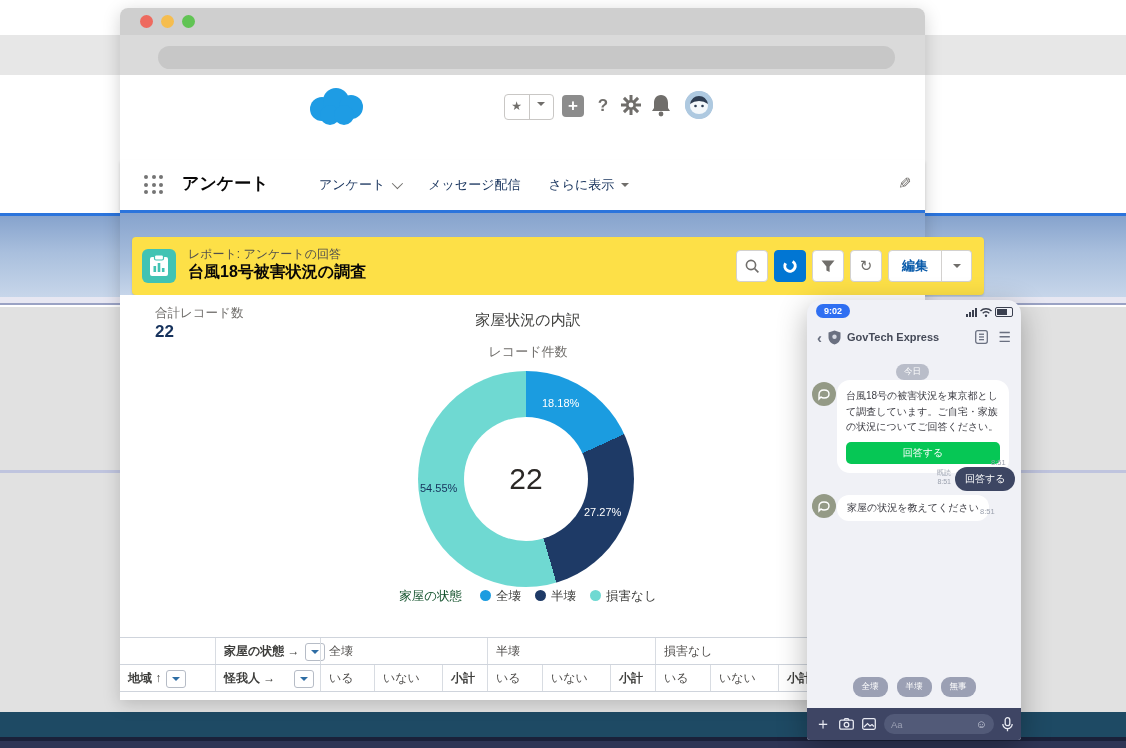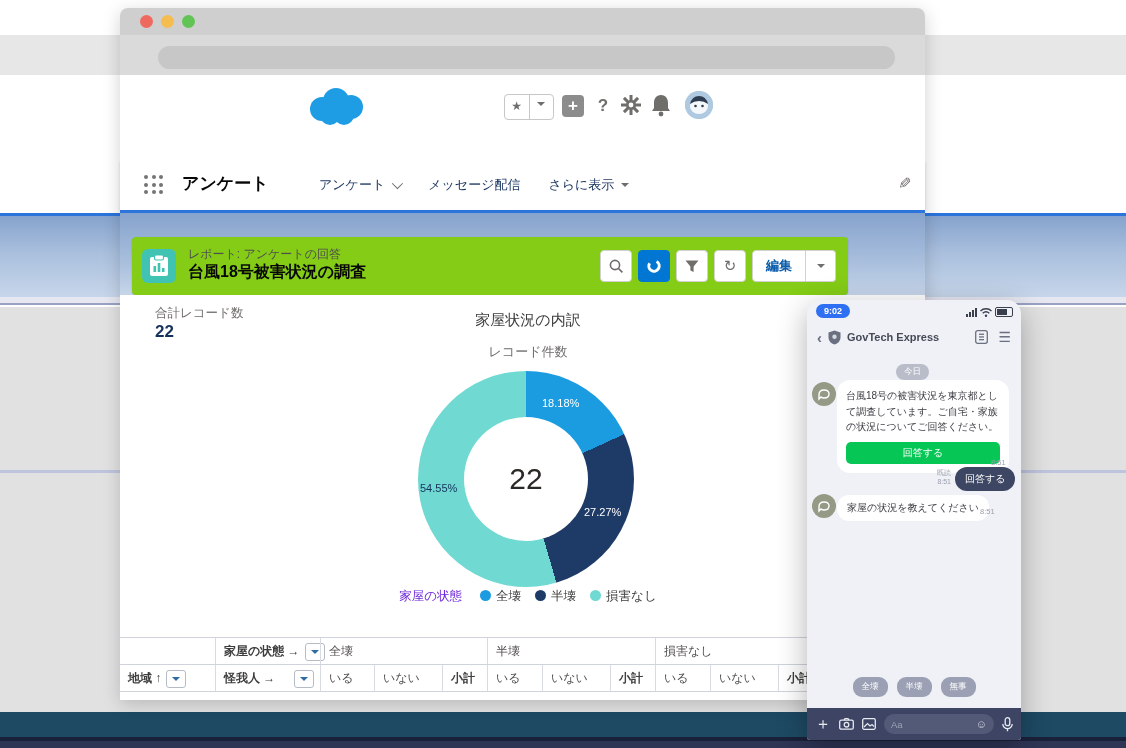--- a/index.html
+++ b/index.html
@@ -39,21 +39,21 @@
   .waffle i{width:4px;height:4px;border-radius:50%;background:#747474;}
   .appname{left:62px;top:12px;font-size:17px;font-weight:bold;color:#080707;}
   .tabs{left:185px;top:0;height:50px;display:flex;align-items:center;}
   .tab{font-size:13px;color:#16325c;padding:0 14px;height:50px;display:flex;align-items:center;gap:7px;box-sizing:border-box;}
   .tab.active{background:#eef4fe;border-top:3px solid #0176d3;color:#0b5cab;}
   .chev{display:inline-block;width:7px;height:7px;border-right:1.6px solid #706e6b;border-bottom:1.6px solid #706e6b;transform:rotate(45deg) translateY(-2px);}
   .tricar{display:inline-block;border:4.5px solid transparent;border-top-color:#706e6b;margin-top:4px;}
   .pencil{left:778px;top:14px;font-size:16px;color:#706e6b;transform:scaleX(-1);}
   
   .rep-band{left:0;top:202px;width:805px;height:86px;background:linear-gradient(180deg,#86a3cd 0%,#a9bfdd 60%,#c7d6ea 100%);border-top:3px solid #2b74dc;box-sizing:border-box;}
-  .rep-card{left:12px;top:229px;width:716px;height:58px;background:#84cc16;border-radius:4px;box-shadow:0 1px 2px rgba(0,0,0,.15);}
+  .rep-card{left:12px;top:229px;width:852px;height:58px;background:#fde047;border-radius:4px;box-shadow:0 1px 2px rgba(0,0,0,.15);}
   .rep-icon{left:10px;top:12px;width:34px;height:34px;background:#41c3b3;border-radius:6px;}
   .rep-icon svg{position:absolute;left:7px;top:6px;}
   .rep-type{left:56px;top:9px;font-size:12px;color:#514f4d;}
   .rep-title{left:56px;top:25px;font-size:16px;font-weight:bold;color:#080707;}
   .btnrow{right:12px;top:13px;display:flex;gap:6px;position:absolute;}
   .sqbtn{width:32px;height:32px;border:1px solid #d3d1cf;border-radius:4px;background:#fff;display:flex;align-items:center;justify-content:center;color:#706e6b;font-size:15px;box-sizing:border-box;}
   .sqbtn.blue{background:#0176d3;border-color:#0176d3;color:#fff;}
   .editgrp{display:flex;text-align:right;}
   .editbtn{width:54px;height:32px;border:1px solid #d3d1cf;border-radius:4px 0 0 4px;background:#fff;color:#0b5cab;font-size:13px;font-weight:bold;display:flex;align-items:center;justify-content:center;box-sizing:border-box;}
   .editdrop{width:30px;height:32px;border:1px solid #d3d1cf;border-left:none;border-radius:0 4px 4px 0;background:#fff;display:flex;align-items:center;justify-content:center;box-sizing:border-box;}
@@ -61,21 +61,21 @@
   .rep-body{left:0;top:287px;width:805px;height:405px;background:#fff;}
   .tot-label{left:35px;top:10px;font-size:12.5px;color:#706e6b;}
   .tot-value{left:35px;top:27px;font-size:17px;font-weight:bold;color:#16325c;}
   .ch-title{left:108px;top:16px;width:600px;text-align:center;font-size:15px;color:#3e3e3c;}
   .ch-sub{left:108px;top:48px;width:600px;text-align:center;font-size:13px;color:#706e6b;}
   #donut{left:298px;top:76px;width:216px;height:216px;border-radius:50%;}
   #donut .hole{position:absolute;left:46px;top:46px;width:124px;height:124px;border-radius:50%;background:#fff;display:flex;align-items:center;justify-content:center;font-size:30px;color:#2b2826;}
   .slab{position:absolute;font-size:11px;color:#fff;}
   .slab.dark{color:#16325c;}
   .legend{left:108px;top:293px;width:600px;display:flex;justify-content:center;align-items:center;gap:14px;font-size:12.5px;color:#3e3e3c;}
-  .legend .lg-label{color:#6d28d9;margin-right:4px;}
+  .legend .lg-label{color:#14532d;margin-right:4px;}
   .dot{display:inline-block;width:11px;height:11px;border-radius:50%;margin-right:5px;vertical-align:-1px;}
   
   .tbl{left:0;top:342px;width:805px;}
   .trow{position:absolute;left:0;width:805px;height:27px;background:#fff;box-sizing:border-box;border-top:1px solid #cfd4dc;}
   .tcell{position:absolute;top:0;height:27px;box-sizing:border-box;border-left:1px solid #d8dce2;font-size:12px;color:#514f4d;display:flex;align-items:center;padding-left:8px;gap:5px;}
   .tcell.bold{font-weight:bold;color:#3e3e3c;}
   .drop{width:18px;height:16px;border:1px solid #b6bcc6;border-radius:3px;background:#fff;display:flex;align-items:center;justify-content:center;}
   .drop i{border:4px solid transparent;border-top-color:#2e6da4;margin-top:4px;}
   
   #phone{left:807px;top:300px;width:214px;height:440px;background:#f0f1f6;border-radius:14px 14px 3px 3px;box-shadow:0 8px 30px rgba(0,0,0,.3);overflow:hidden;}

